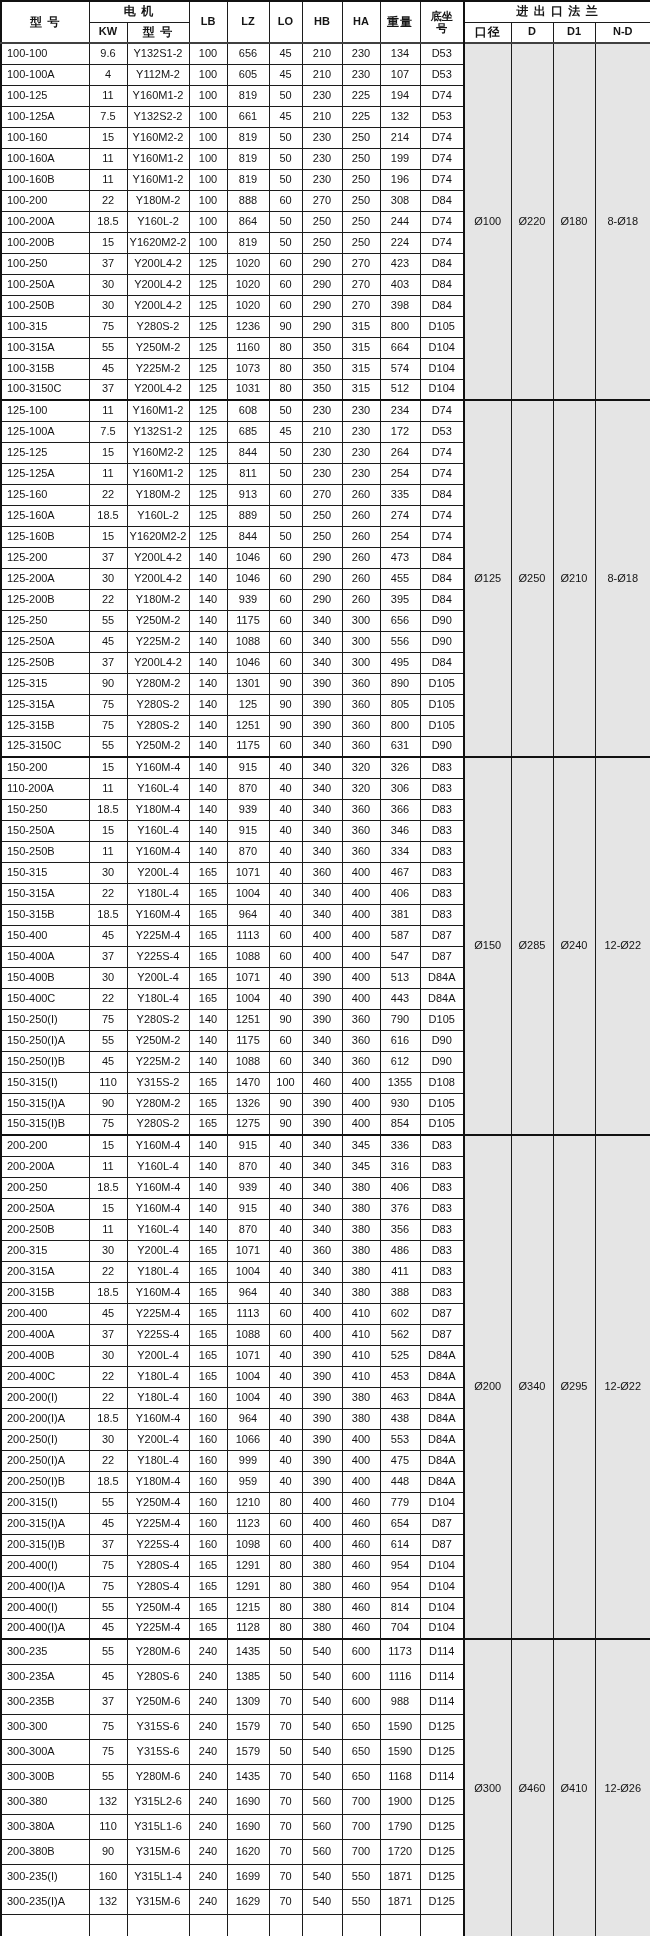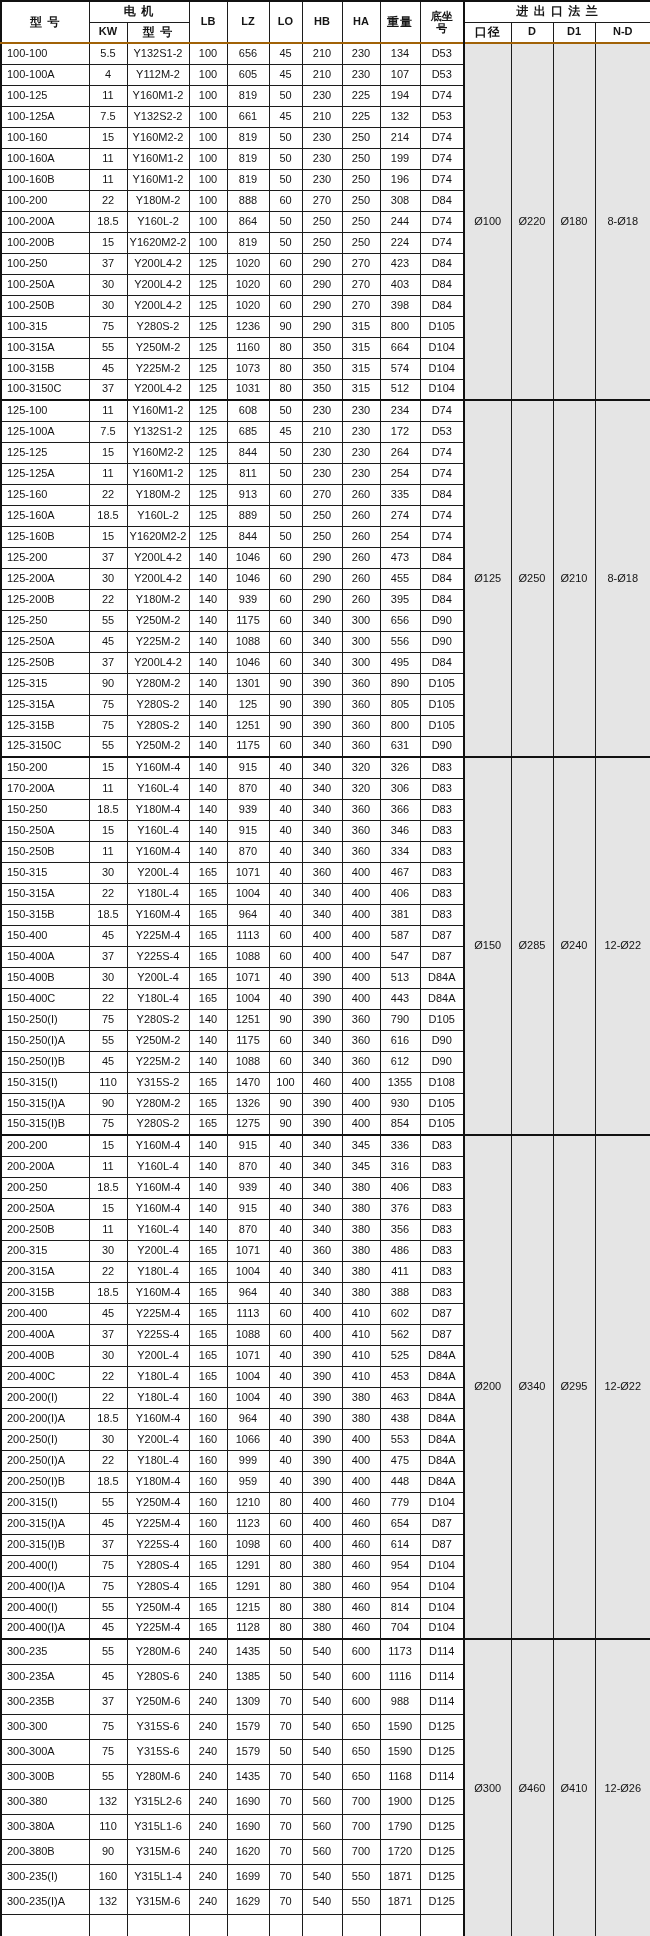--- a/index.html
+++ b/index.html
@@ -28,21 +28,21 @@
     line-height:1.05;
     padding:0 2px;
     overflow:hidden;
     white-space:nowrap;
   }
   table{border:2px solid #111;}
   thead th{font-weight:bold;background:#fff;}
   thead tr{height:21px;}
   th.zh{font-size:12px;letter-spacing:1px;}
   th.base-hdr{font-size:11px;line-height:1.1;letter-spacing:0;}
-  thead{border-bottom:2px solid #a16207;}
+  thead{border-bottom:2px solid #404040;}
   tbody tr{height:21px;}
   tbody tr.tall{height:25px;}
   tbody tr.group-start td{border-top:2px solid #111;margin-left:39px;}
   td.model{text-align:left;padding-left:5px;}
   td.flange{font-size:11px;background:#e5e5e5;}
   .thickleft{border-left:2px solid #111;}
 </style>
 </head>
 <body>
 
@@ -85,21 +85,21 @@
         <th class="zh">型 号</th>
         <th class="zh thickleft">口径</th>
         <th>D</th>
         <th>D1</th>
         <th>N-D</th>
       </tr>
     </thead>
     <tbody>
         <tr>
           <td class="model">100-100</td>
-          <td>5.5</td>
+          <td>9.6</td>
           <td>Y132S1-2</td>
           <td>100</td>
           <td>656</td>
           <td>45</td>
           <td>210</td>
           <td>230</td>
           <td>134</td>
           <td>D53</td>
           <td rowspan="17" class="flange thickleft">Ø100</td>
           <td rowspan="17" class="flange">Ø220</td>
@@ -516,21 +516,21 @@
           <td>340</td>
           <td>320</td>
           <td>326</td>
           <td>D83</td>
           <td rowspan="18" class="flange thickleft">Ø150</td>
           <td rowspan="18" class="flange">Ø285</td>
           <td rowspan="18" class="flange">Ø240</td>
           <td rowspan="18" class="flange">12-Ø22</td>
         </tr>
         <tr>
-          <td class="model">170-200A</td>
+          <td class="model">110-200A</td>
           <td>11</td>
           <td>Y160L-4</td>
           <td>140</td>
           <td>870</td>
           <td>40</td>
           <td>340</td>
           <td>320</td>
           <td>306</td>
           <td>D83</td>
         </tr>

